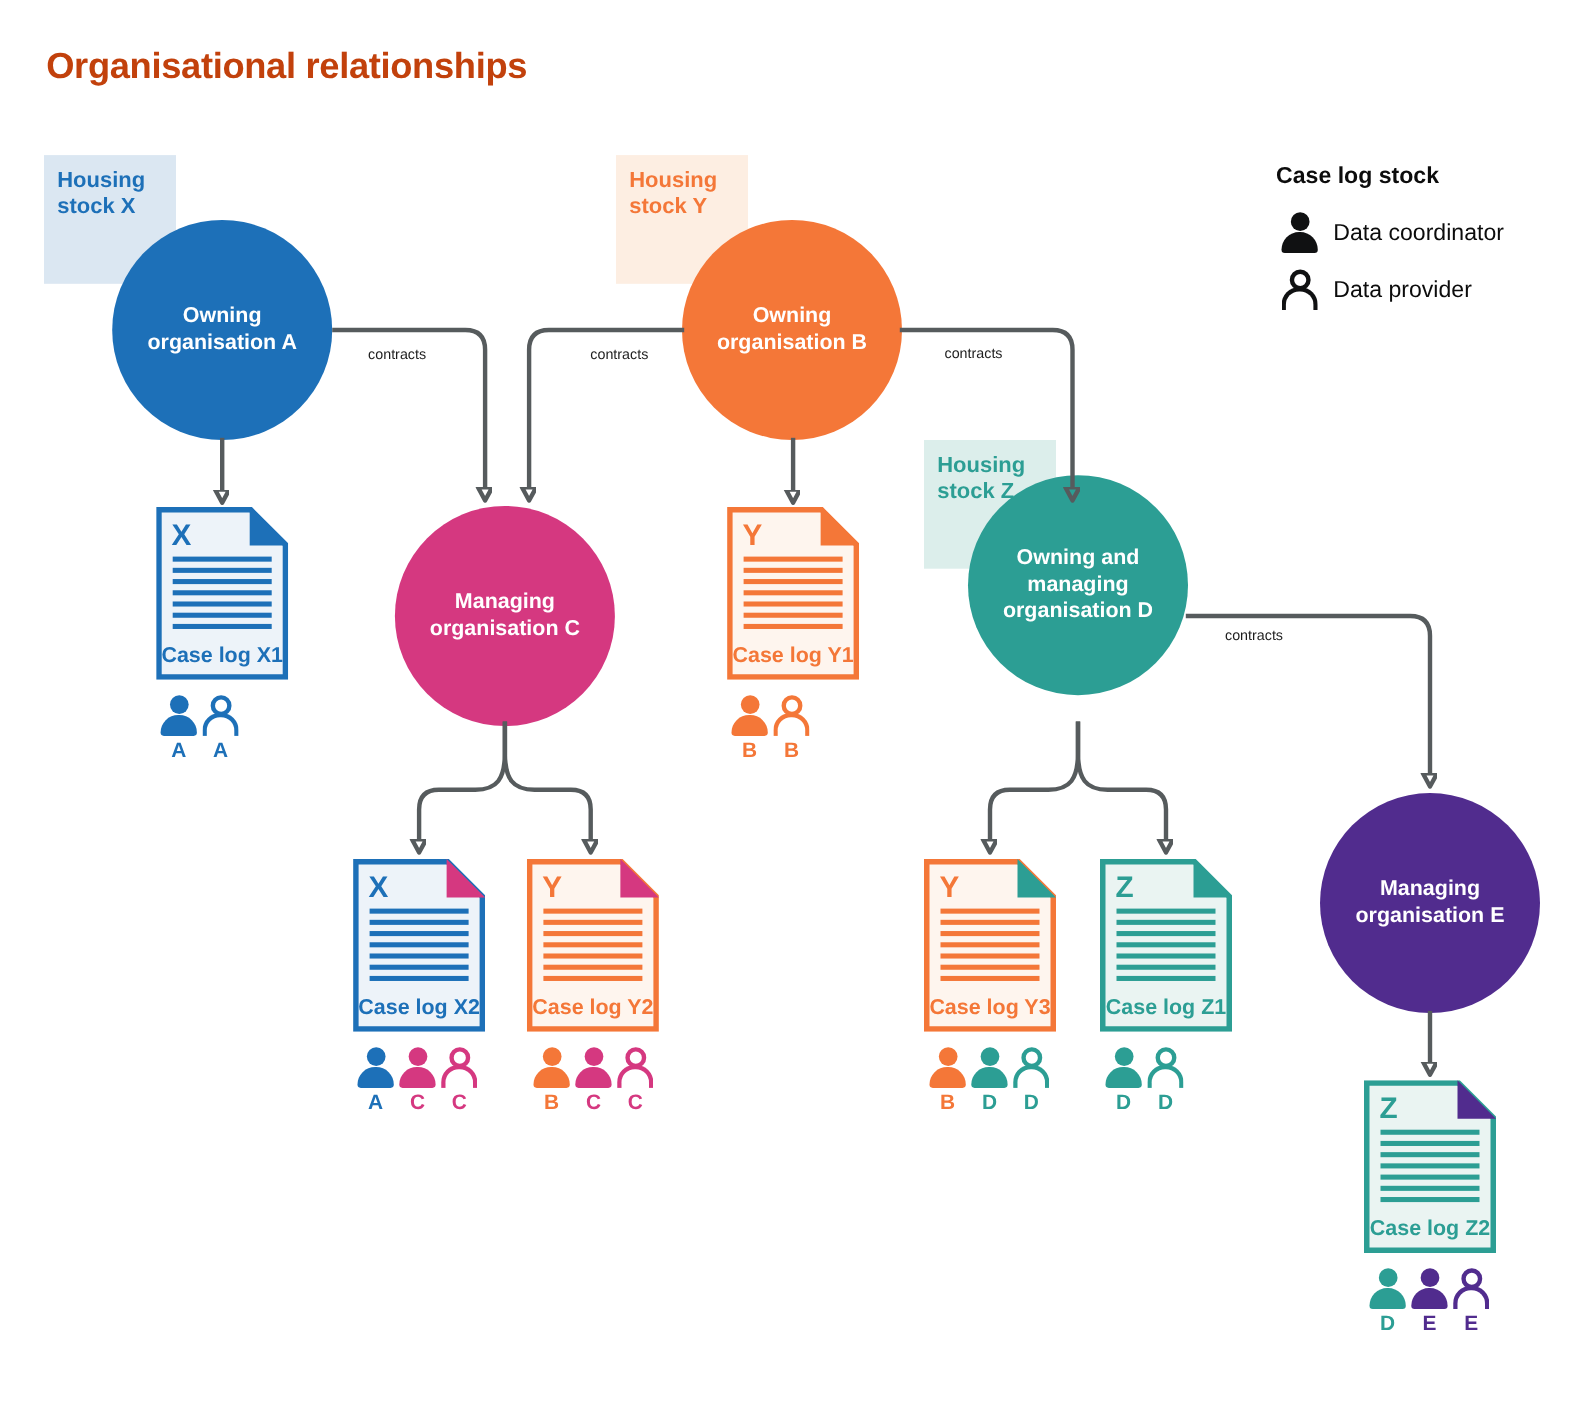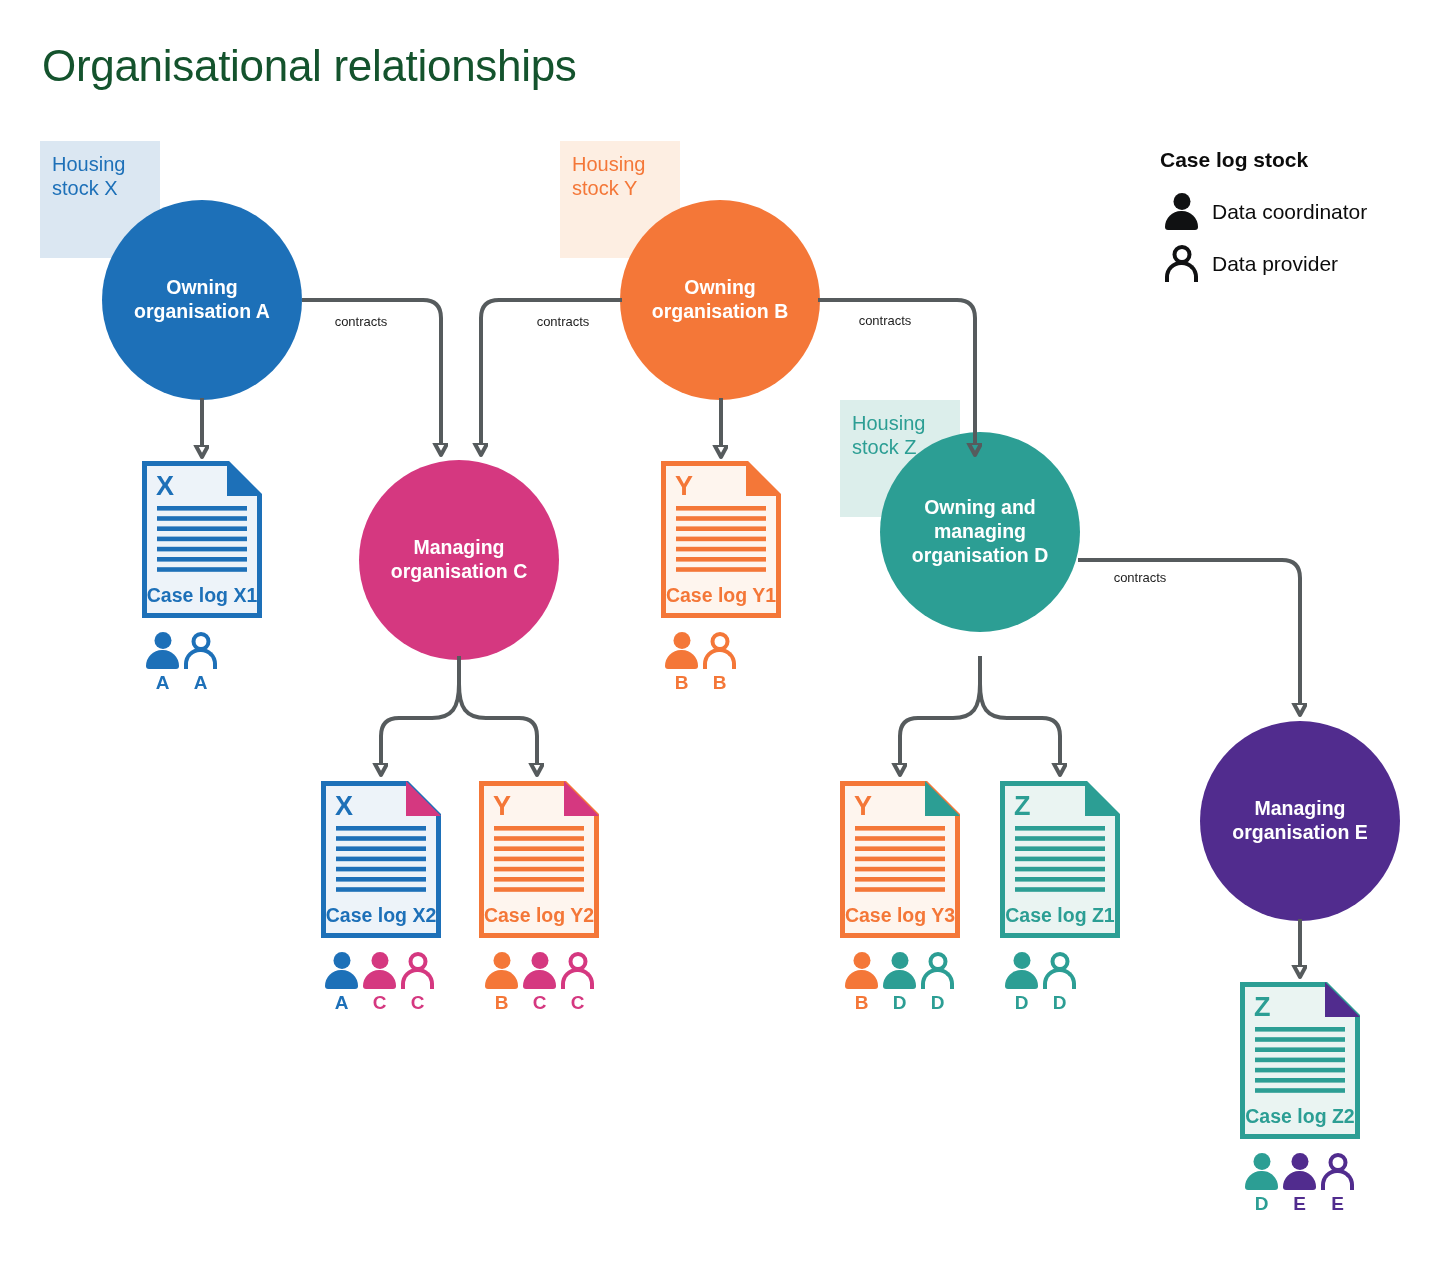--- a/index.html
+++ b/index.html
@@ -1,22 +1,22 @@
 <!DOCTYPE html>
 <html><head>
 <meta charset="utf-8">
 <style>
   html,body{margin:0;padding:0;background:#fff;}
   .canvas{position:relative;width:1440px;height:1280px;background:#ffffff;overflow:hidden;
           font-family:"Liberation Sans","DejaVu Sans",sans-serif;}
-  .title{position:absolute;left:42px;top:41px;font-size:44px;font-weight:normal;color:#14532d;letter-spacing:-0.3px;}
+  .title{position:absolute;left:42px;top:41px;font-size:33px;font-weight:bold;color:#c2410c;letter-spacing:-0.3px;}
 
   
   .housing{position:absolute;width:120px;height:117px;padding:11px 0 0 12px;box-sizing:border-box;
-           font-weight:normal;font-size:20px;line-height:1.2;white-space:pre-line;z-index:1;}
+           font-weight:bold;font-size:20px;line-height:1.2;white-space:pre-line;z-index:1;}
   .hs-x{left:40px;top:141px;background:#dbe7f2;color:#1d70b8;}
   .hs-y{left:560px;top:141px;background:#fdeee2;color:#f47738;}
   .hs-z{left:840px;top:400px;background:#dceeeb;color:#2c9e94;}
 
   
   .circle{position:absolute;width:200px;height:200px;border-radius:50%;display:flex;align-items:center;
           justify-content:center;text-align:center;color:#fff;font-weight:bold;font-size:19.5px;
           line-height:1.22;white-space:pre-line;z-index:2;}
   .org-a{left:102px;top:200px;background:#1d70b8;}
   .org-b{left:620px;top:200px;background:#f47738;}

